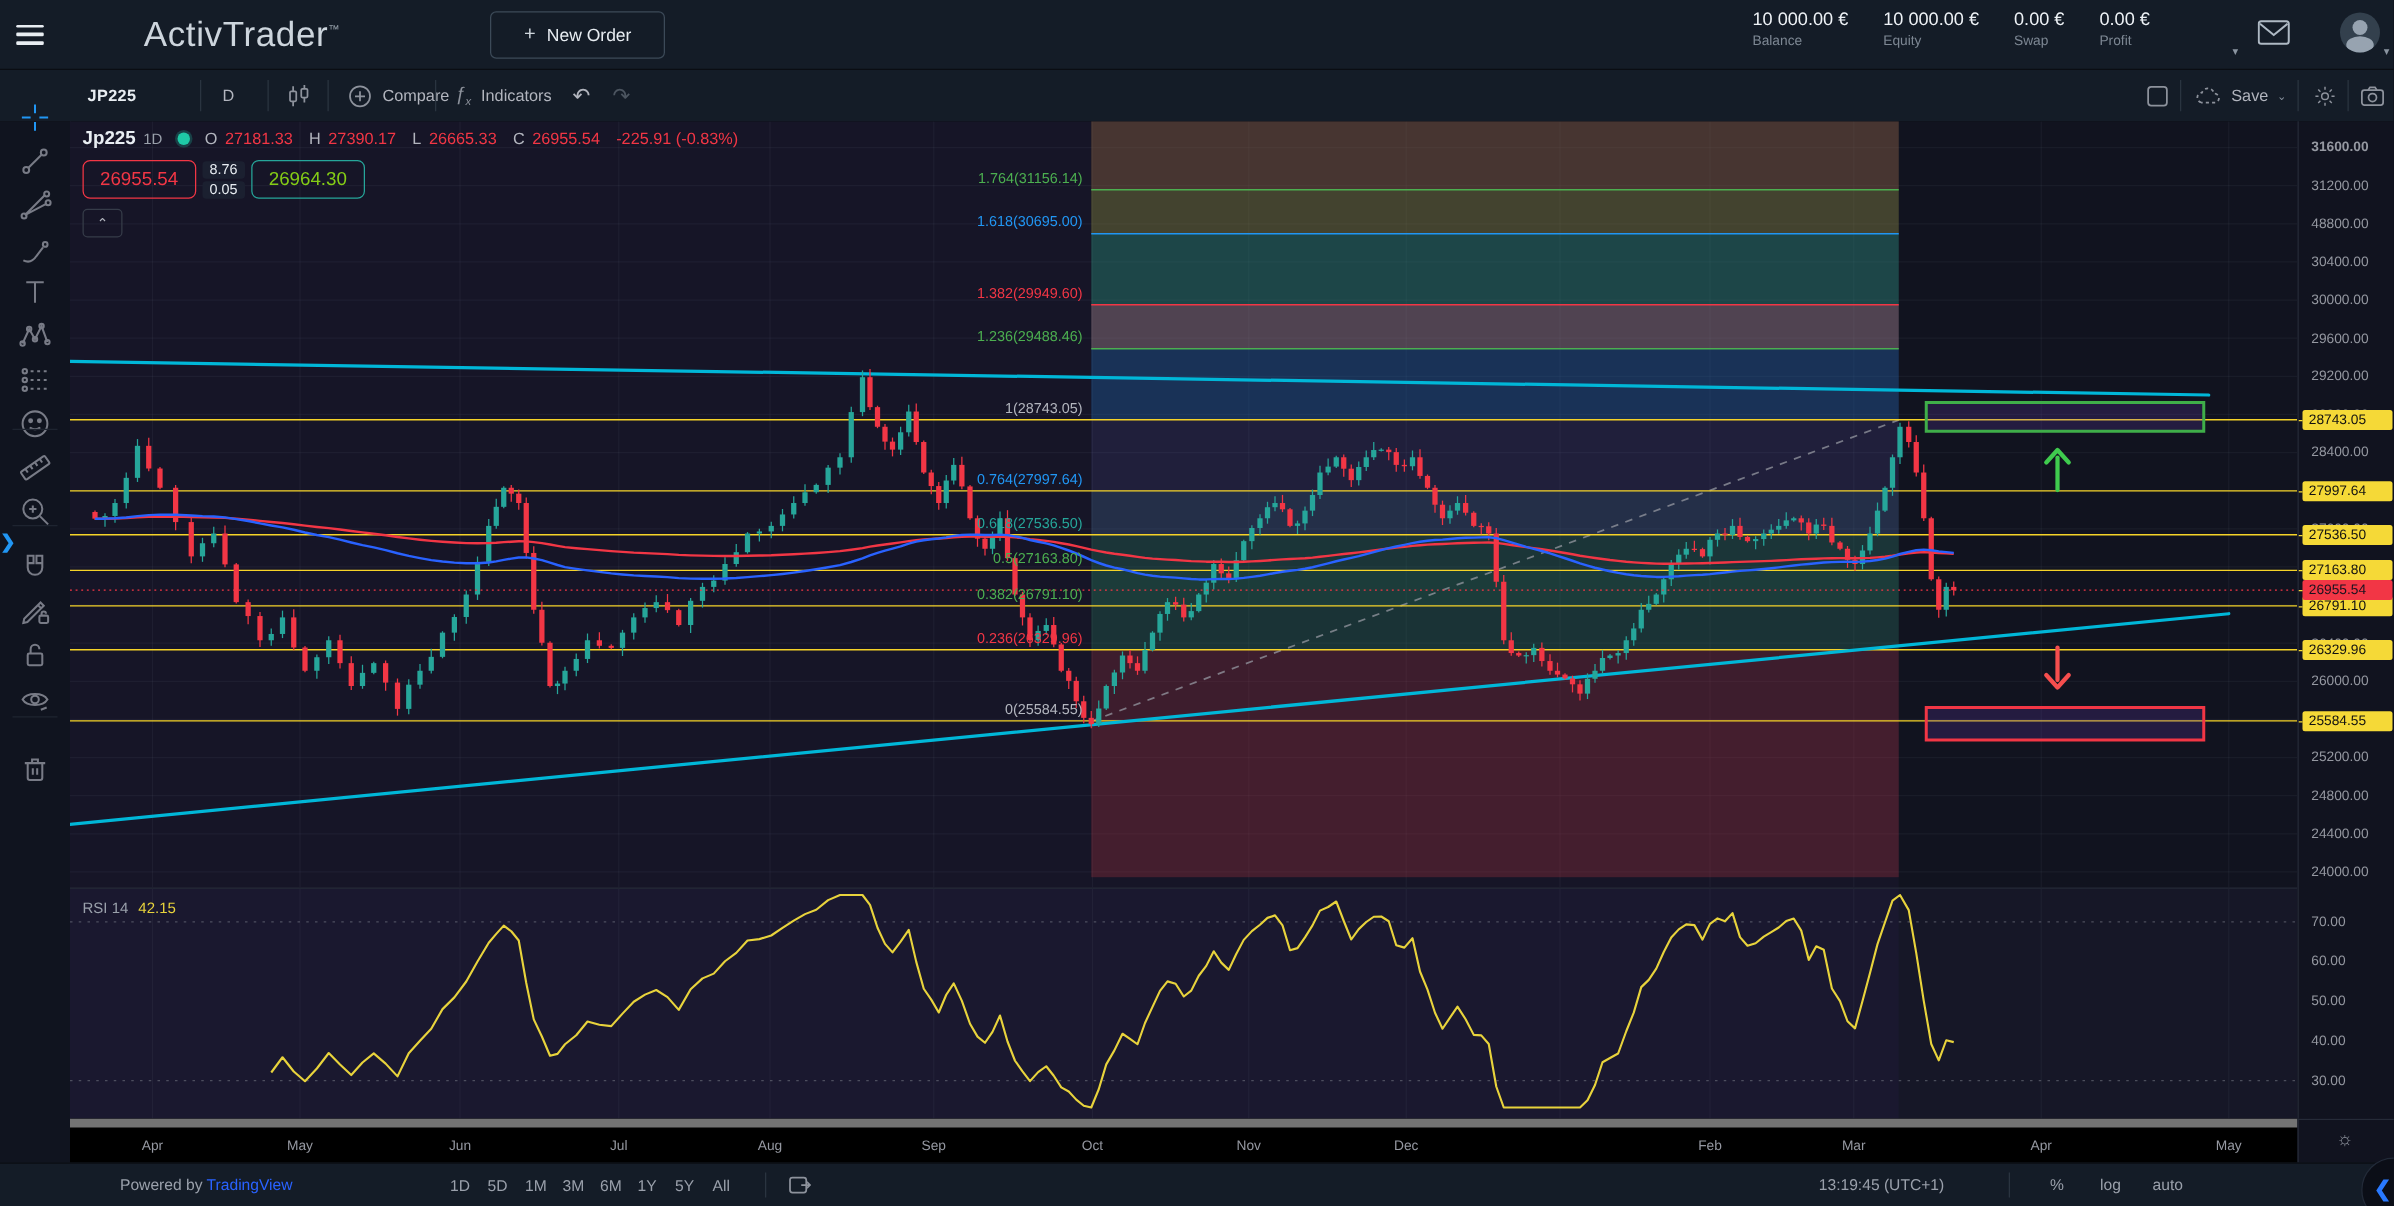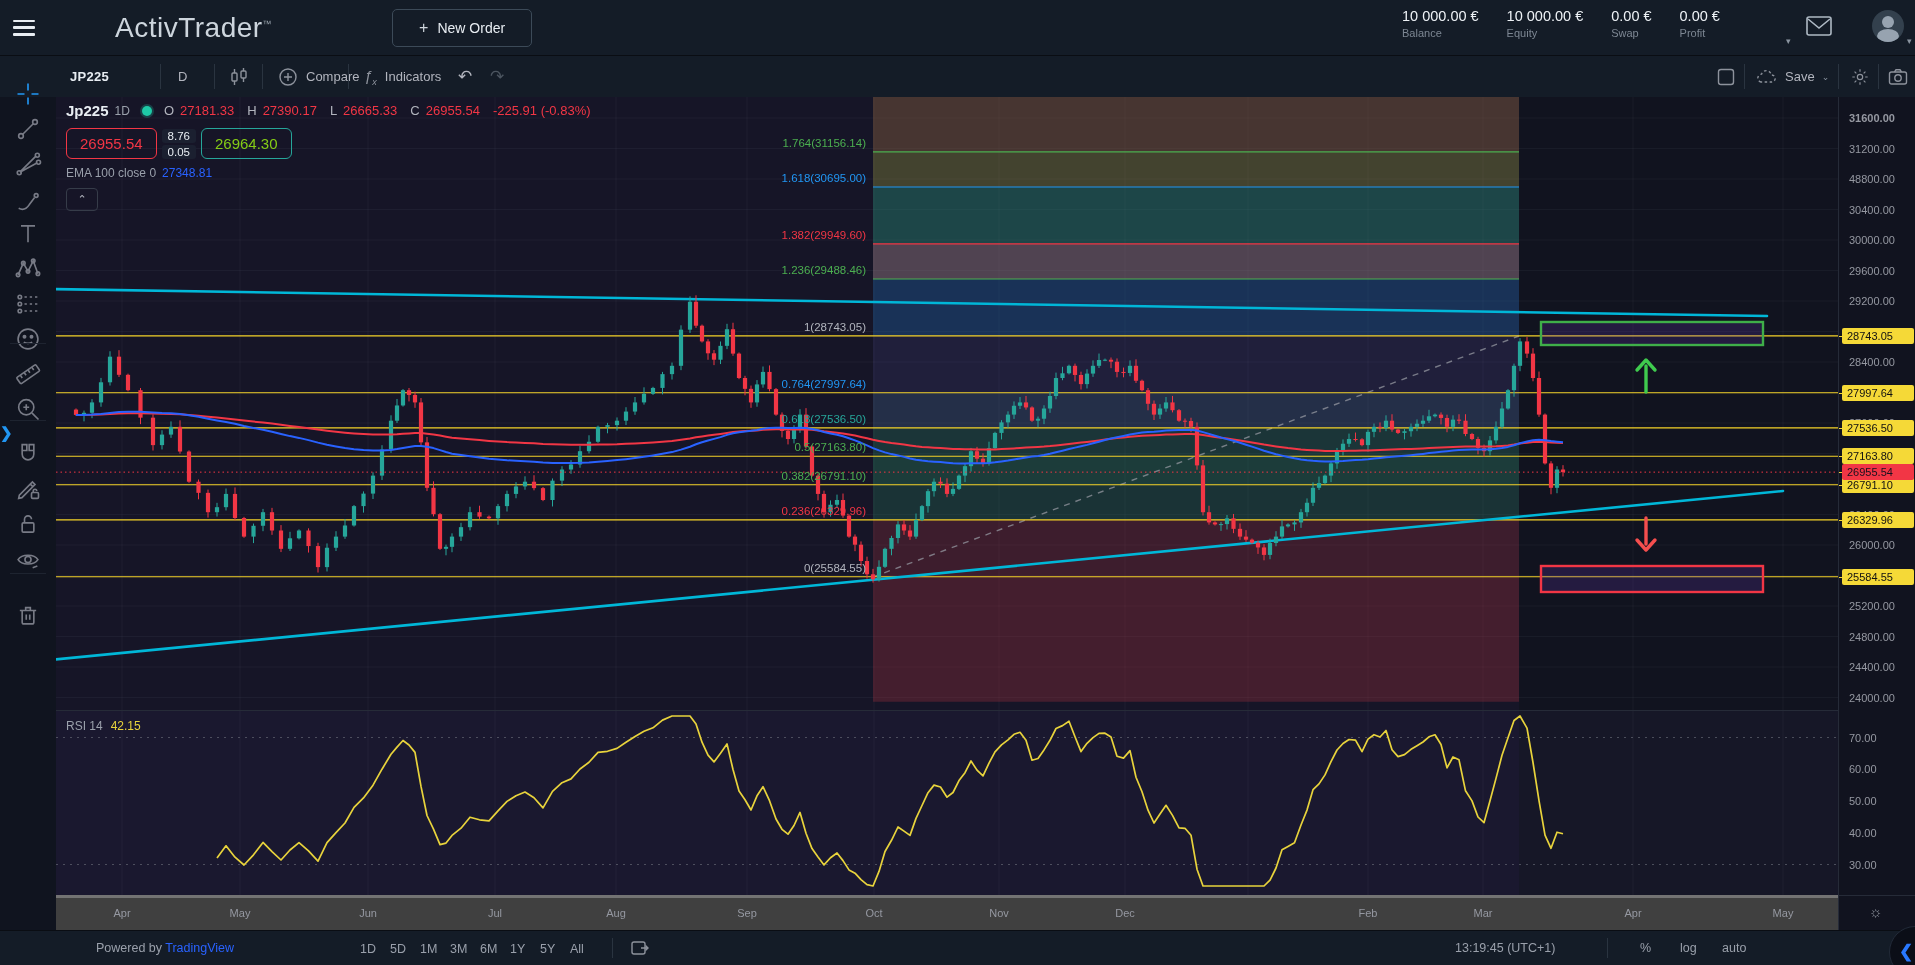--- a/index.html
+++ b/index.html
@@ -61,21 +61,21 @@
   #collapse-btn{margin-top:8px;width:30px;height:21px;border:1px solid #363c49;border-radius:4px;color:#b2b5be;font-size:11px;display:flex;align-items:center;justify-content:center;cursor:pointer;}
   #rsi-legend{position:absolute;left:10px;top:622px;font-size:12px;z-index:30;}
   #rsi-legend .t{color:#9aa0ab;} #rsi-legend .v{color:#e8d33c;margin-left:8px;}
   
   #price-axis{position:absolute;left:1838px;top:97px;width:77px;height:798px;background:#11131f;border-left:1px solid #262b38;font-size:11px;cursor:ns-resize;}
   .pax{position:absolute;left:10px;transform:translateY(-50%);color:#9598a1;white-space:nowrap;}
   .pax-box{position:absolute;left:3px;transform:translateY(-50%);background:#f5d937;color:#111;padding:2px 5px;border-radius:2px;font-size:11px;white-space:nowrap;width:62px;text-align:left;}
   .pax-box:before{content:"";position:absolute;left:-3px;top:50%;width:3px;height:1px;background:#f5d937;}
   .pax-cur{background:#f23645;color:#17121f;}
   
-  #time-axis{position:absolute;left:56px;top:895px;width:1782px;height:34px;background:#404040;border-top:3px solid #737373;cursor:ew-resize;}
+  #time-axis{position:absolute;left:56px;top:895px;width:1782px;height:34px;background:#000000;border-top:7px solid #737373;cursor:ew-resize;}
   .tax{position:absolute;top:9px;transform:translateX(-50%);font-size:11px;color:#9598a1;}
   .tax.year{color:#e8edf2;margin-top:43px;}
   #axis-corner{position:absolute;left:1838px;top:895px;width:77px;height:34px;background:#11131f;border-top:1px solid #262b38;border-left:1px solid #262b38;}
   #sun-icon{position:absolute;left:30px;top:7px;color:#8d929c;font-size:15px;cursor:pointer;}
   
   #bottombar{position:absolute;left:0;top:930px;width:1915px;height:35px;background:#141c27;border-top:1px solid #0a0d13;font-size:12.5px;color:#9aa0ab;}
   #powered{position:absolute;left:96px;top:10px;font-size:12.5px;}
   #powered .tv{color:#2962ff;text-align:right;}
   .rangebtn{position:absolute;top:0;height:35px;display:flex;align-items:center;cursor:pointer;color:#9aa0ab;font-size:12.5px;}
   #bb-sep1{position:absolute;left:612px;top:7px;height:20px;width:1px;background:#2a3440;}
@@ -827,21 +827,20 @@
       <span class="ohlc-v">-225.91 (-0.83%)</span>
     </div>
     <div id="quote-row">
       <div class="quote-box" id="bid-box">26955.54</div>
       <div id="spread">
         <div>8.76</div>
         <div>0.05</div>
       </div>
       <div class="quote-box" id="ask-box">26964.30</div>
     </div>
-    <div class="ema-row"><span>EMA 100 close 0</span><span class="val" id="ema1-val" style="color: rgb(41, 98, 255);">27348.81</span></div>
     <div id="collapse-btn">⌃</div>
   </div>
 
   <div id="rsi-legend">
     <span class="t">RSI 14</span><span class="v">42.15</span>
   </div>
 </div>
 
 <div id="price-axis">
     <div class="pax" style="top: 21px; font-weight: bold;">31600.00</div>

